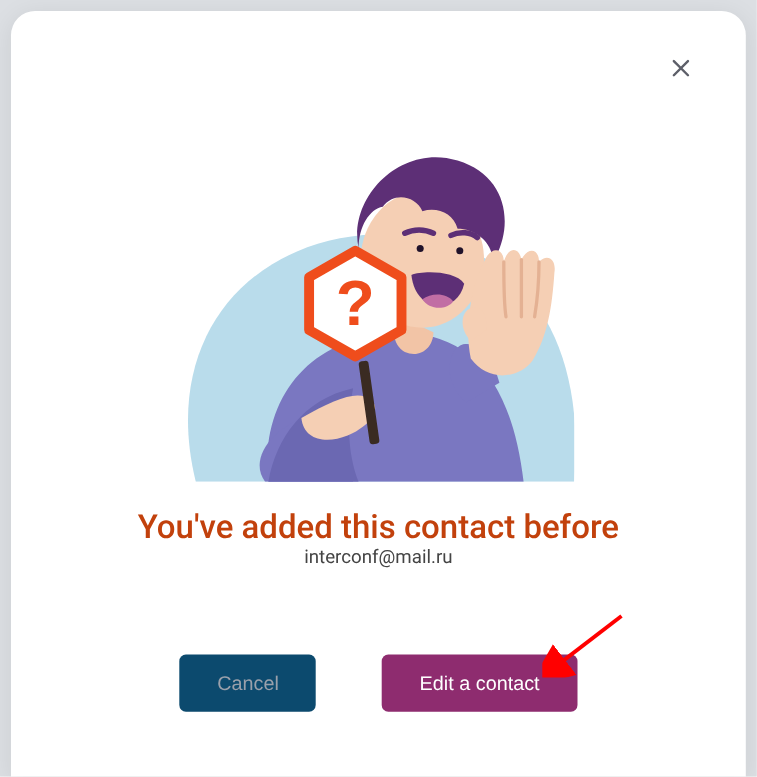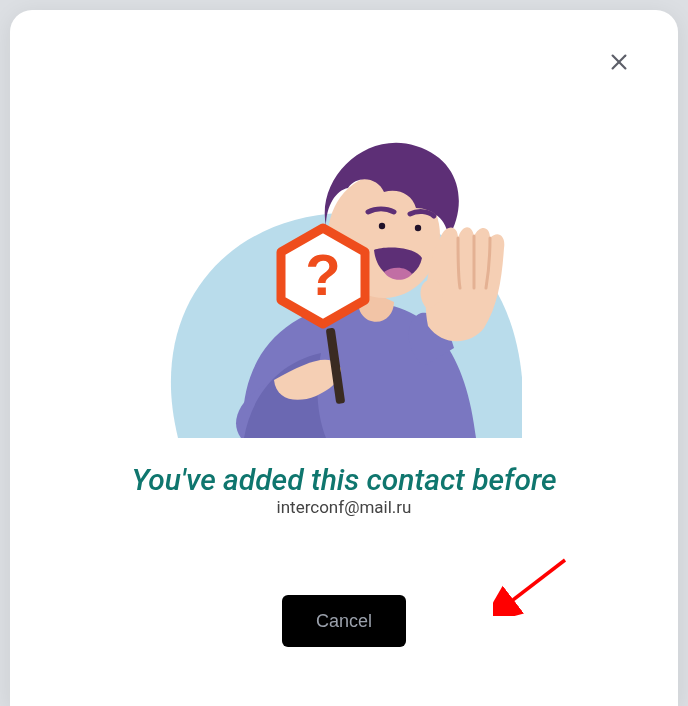--- a/index.html
+++ b/index.html
@@ -45,23 +45,22 @@
       width: 356px;
       height: 300px;
       position: relative;
     }
     .illustration svg { display: block; }
 
     .modal-title {
       margin-top: 24px;
       font-size: 30px;
       font-weight: 500;
-      color: #0f766e;
+      color: #c2410c;
       text-align: center;
-      font-style: italic;
     }
     .email {
       font-size: 17px;
       color: #444;
       text-align: center;
     }
 
     .buttons {
       margin-top: 78px;
       display: flex;
@@ -71,21 +70,21 @@
     }
     .btn {
       font-size: 18px;
       padding: 17px 34px;
       border-radius: 6px;
       border: none;
       cursor: pointer;
       line-height: 1;
     }
     .btn-cancel {
-      background: #000000;
+      background: #0c4a6e;
       color: #9aa0ab;
     }
     .btn-primary {
       background: #8e2c6f;
       color: #fff;
     }
 
     
     .arrow {
       position: absolute;
@@ -155,20 +154,21 @@
       </g>
     </svg>
   </div>
 
   <h2 class="modal-title">You've added this contact before</h2>
 
   <div class="email">interconf@mail.ru</div>
 
   <div class="buttons">
     <button class="btn btn-cancel">Cancel</button>
+    <button class="btn btn-primary">Edit a contact</button>
   </div>
 
 </div>
 
 <svg class="arrow" viewBox="0 0 80 62">
   <defs>
     <marker id="ah" markerWidth="12" markerHeight="12" refX="3" refY="5" orient="auto">
       <path d="M0,0 L12,5 L0,10 Z" fill="#ff0000"></path>
     </marker>
   </defs>

